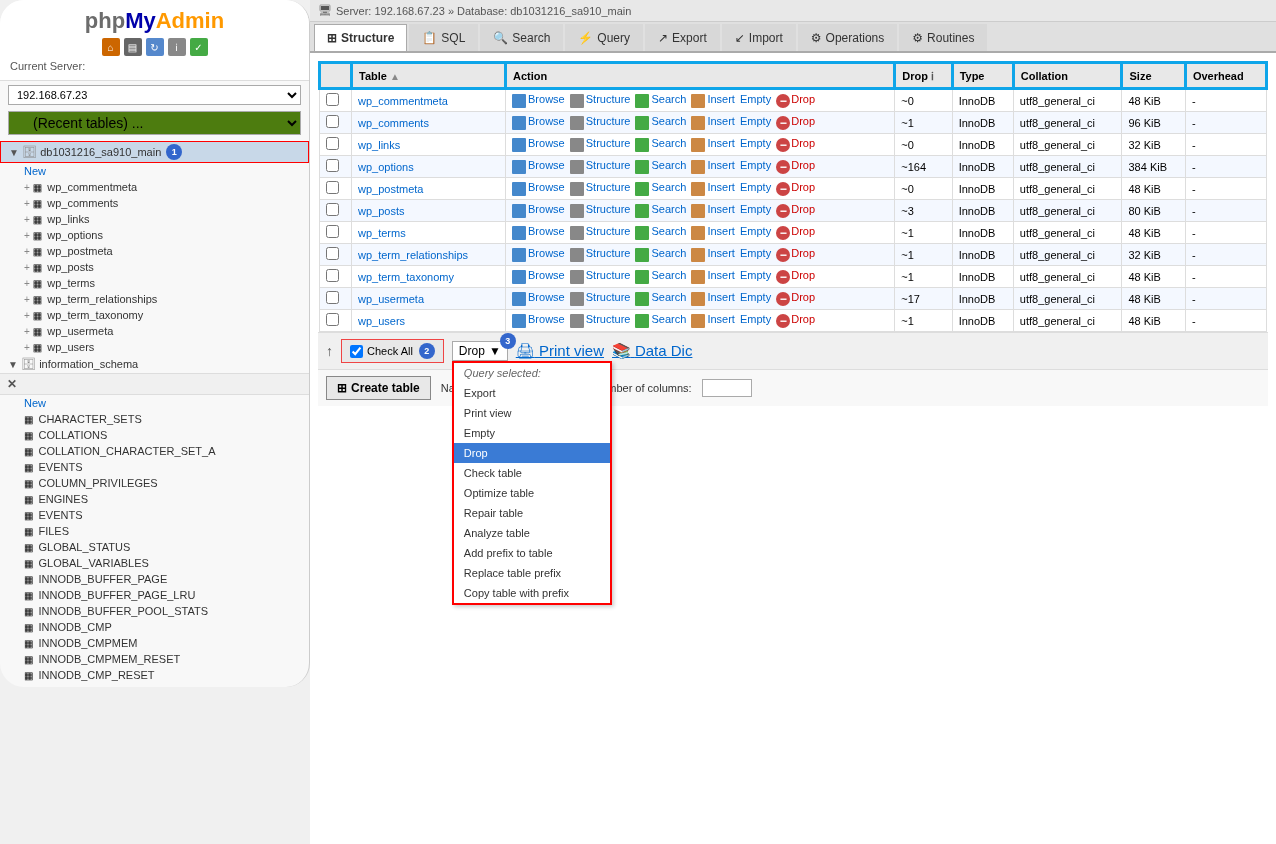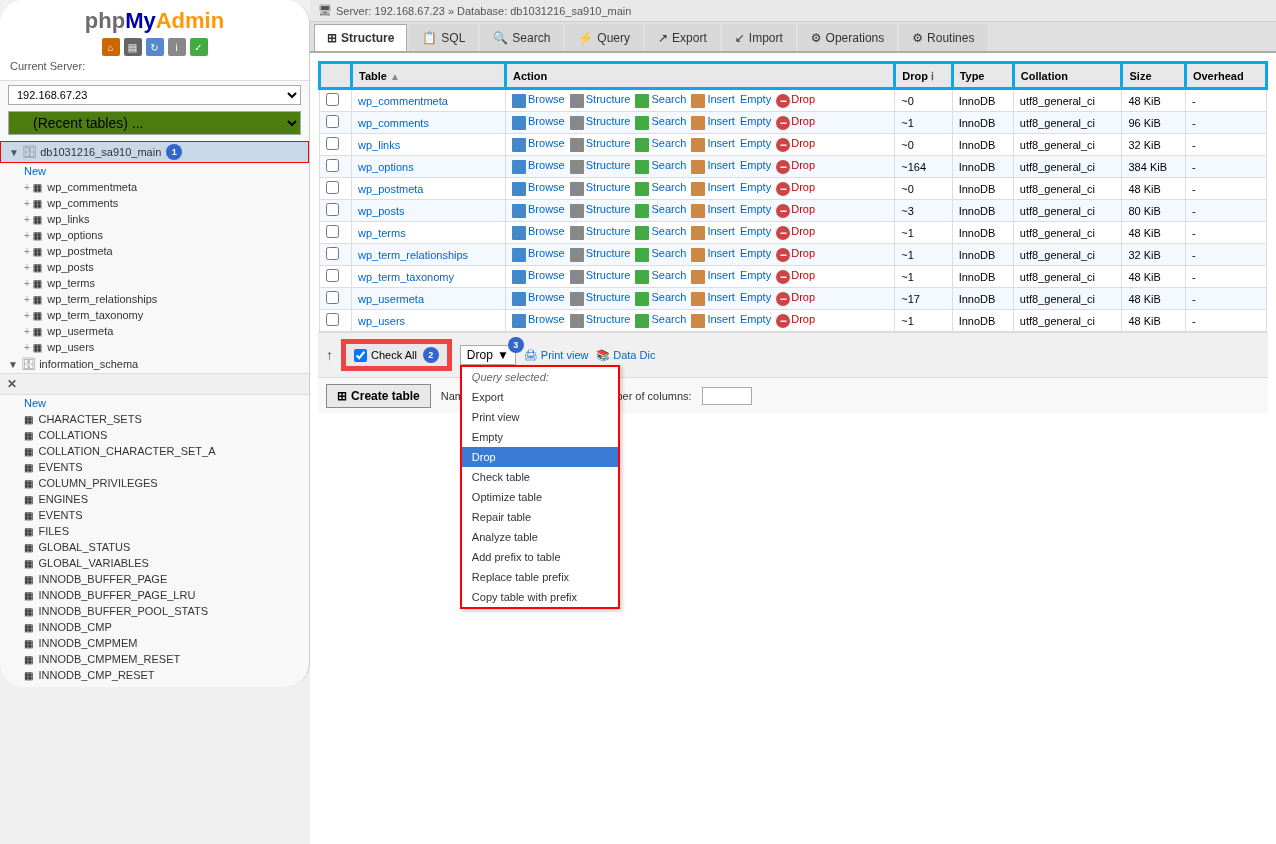--- a/index.html
+++ b/index.html
@@ -231,21 +231,21 @@
       display: flex;
       align-items: center;
       gap: 8px;
       flex-wrap: wrap;
     }
 
     .check-all-btn {
       padding: 3px 8px;
       font-size: 11px;
       cursor: pointer;
-      border: 5px solid #ef4444;
+      border: 1px solid #ef4444;
       background: #e8e8e8;
       display: flex;
       align-items: center;
       gap: 4px;
     }
 
     .dropdown-wrap {
       position: relative;
       display: inline-block;
     }
@@ -275,21 +275,22 @@
       padding: 4px 10px;
       font-size: 11px;
       color: #666;
       font-style: italic;
     }
 
     
     .text-link {
       color: #06c;
       cursor: pointer;
-      font-size: 11px;
+      font-size: 15px;
+      text-decoration: underline;
     }
 
     
     #create-table-section {
       padding: 6px 8px;
       background: #f8f8f8;
       border-top: 1px solid #ddd;
       display: flex;
       align-items: center;
       gap: 10px;

